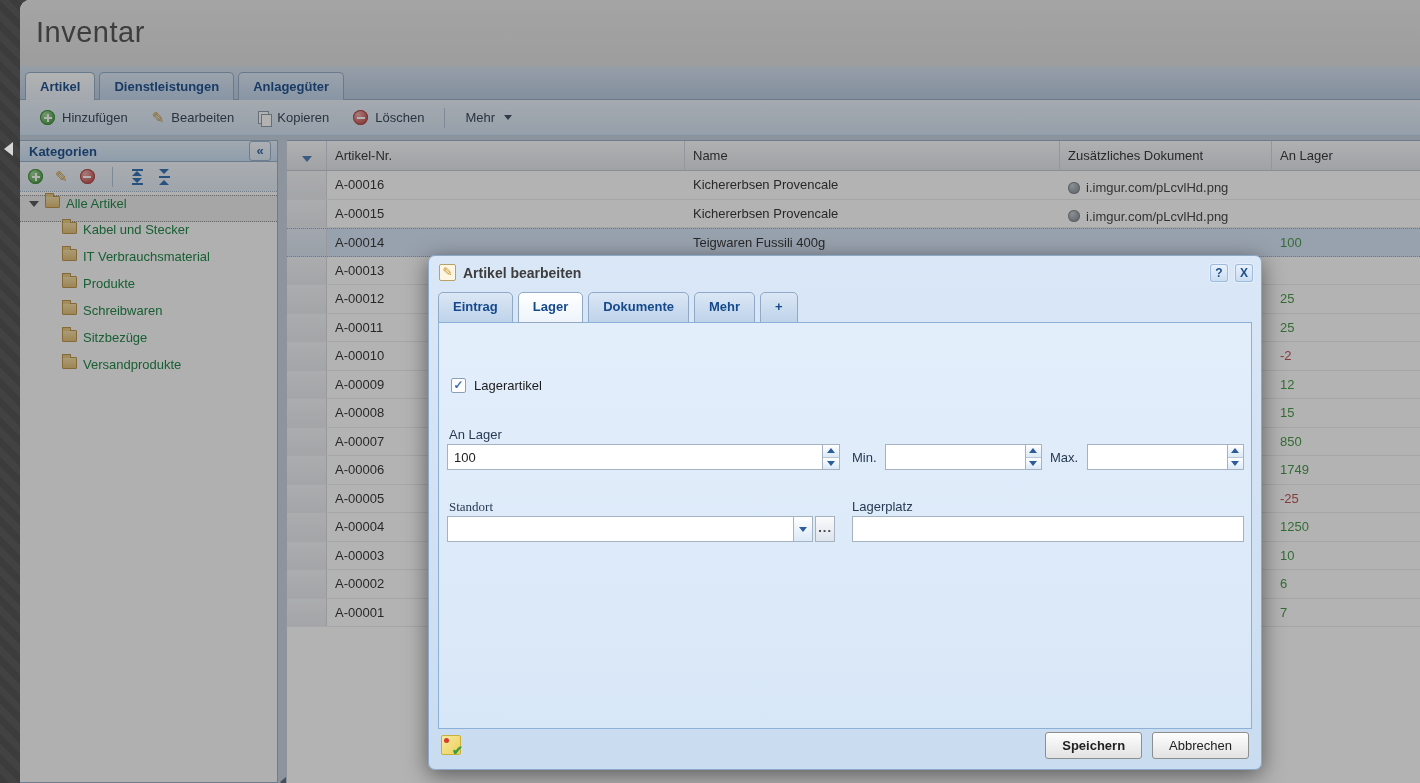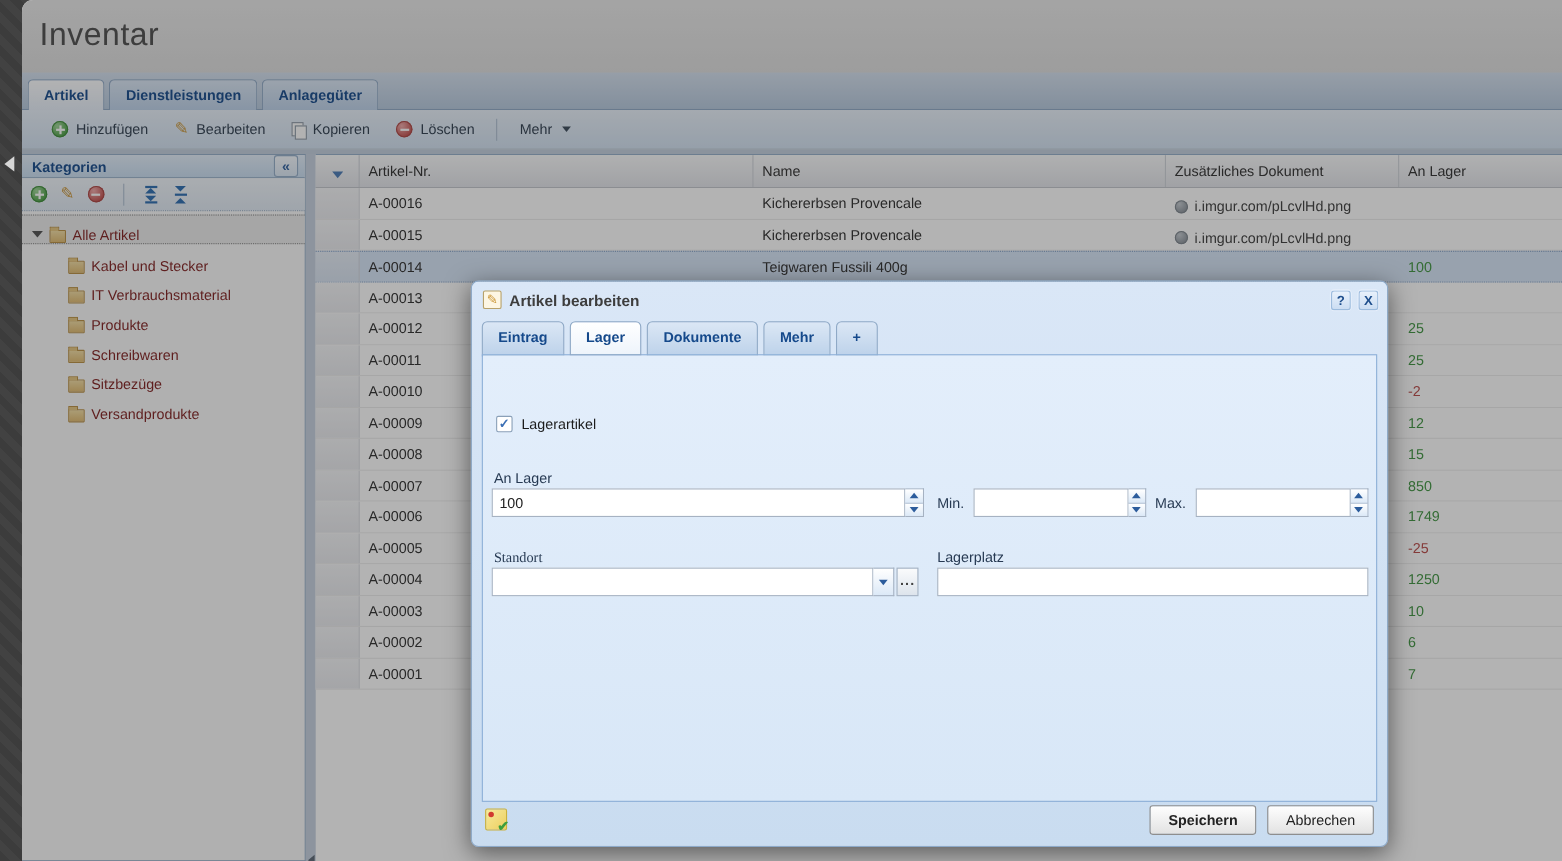--- a/index.html
+++ b/index.html
@@ -24,21 +24,21 @@
               border-bottom:1px solid #8fa9c6; padding:6px 0 0 5px; white-space:nowrap; }
   .tab { display:inline-block; height:28px; padding:6px 14px 0;
          margin-right:4px; border:1px solid #8fa9c6; border-bottom:none;
          border-radius:5px 5px 0 0; background:linear-gradient(#dbe7f5,#bdd2ea);
          color:#15498b; font-weight:bold; cursor:default; }
   .tab.active { background:linear-gradient(#fdfeff,#e7eff9); }
 
   
   .toolbar { height:36px; background:linear-gradient(#e9f1fa,#d3e2f2);
              border-bottom:1px solid #b9cde2; display:flex; align-items:center;
-             padding-left:18px; gap:6px; }
+             padding-left:11px; gap:6px; }
   .tbtn { display:inline-flex; align-items:center; gap:7px; padding:4px 9px;
           border-radius:3px; color:#2e3d4e; cursor:default; }
   .tsep { width:1px; height:20px; background:#aebfd2; margin:0 5px; }
   .circle-icon { width:15px; height:15px; border-radius:50%; position:relative; flex:0 0 15px; }
   .circle-icon.green { background:radial-gradient(circle at 35% 30%,#9fd698,#4a9e44 70%); box-shadow:inset 0 0 0 1px #3c8a38;}
   .circle-icon.red   { background:radial-gradient(circle at 35% 30%,#f0a9a9,#c14f4d 70%); box-shadow:inset 0 0 0 1px #a94442;}
   .circle-icon::after { content:""; position:absolute; left:3.5px; top:6.5px; width:8px; height:2px; background:#fff; }
   .circle-icon.green::before { content:""; position:absolute; left:6.5px; top:3.5px; width:2px; height:8px; background:#fff; }
   .pencil-icon { color:#c8912f; font-size:15px; line-height:15px; }
   .copy-icon { width:12px; height:14px; position:relative; }
@@ -66,21 +66,21 @@
   .exp-icon, .col-icon { width:15px; height:16px; position:relative; }
   .exp-icon::before { content:""; position:absolute; left:2px; top:0; width:11px; height:2px; background:#2b6cb0; }
   .exp-icon::after { content:""; position:absolute; left:2px; bottom:0; width:11px; height:2px; background:#2b6cb0; }
   .exp-icon .t1 { position:absolute; left:2.5px; top:2px; border:5px solid transparent; border-bottom:5px solid #2b6cb0; border-top:none; }
   .exp-icon .t2 { position:absolute; left:2.5px; bottom:2px; border:5px solid transparent; border-top:5px solid #2b6cb0; border-bottom:none; }
   .col-icon::before { content:""; position:absolute; left:2px; top:7px; width:11px; height:2px; background:#2b6cb0; }
   .col-icon .t1 { position:absolute; left:2.5px; top:0; border:5px solid transparent; border-top:5px solid #2b6cb0; border-bottom:none; }
   .col-icon .t2 { position:absolute; left:2.5px; bottom:0; border:5px solid transparent; border-bottom:5px solid #2b6cb0; border-top:none; }
 
   .tree { padding-top:3px; }
-  .tree-row { height:27px; display:flex; align-items:flex-end; padding-left:9px; gap:6px; color:#7f1d1d; cursor:default; }
+  .tree-row { height:27px; display:flex; align-items:flex-start; padding-left:9px; gap:6px; color:#15803d; cursor:default; }
   .tree-row.root { background:#ececec; border-top:1px dotted #8a8a8a; border-bottom:1px dotted #8a8a8a; }
   .tree-row.child { padding-left:42px; }
   .tree-expander { width:0; height:0; border:5px solid transparent; border-top:6px solid #4f4f4f; margin-top:5px; }
   .folder-icon { width:15px; height:12px; background:linear-gradient(#f2dda2,#e0ba70);
                  border:1px solid #b98f42; border-radius:1px; position:relative; flex:0 0 15px; }
   .folder-icon::before { content:""; position:absolute; left:-1px; top:-4px; width:7px; height:3px;
                  background:#e6c57e; border:1px solid #b98f42; border-bottom:none; border-radius:1px 1px 0 0; }
 
   
   .splitter { position:absolute; left:258px; top:4px; bottom:0; width:9px; background:#c5d1df; }

